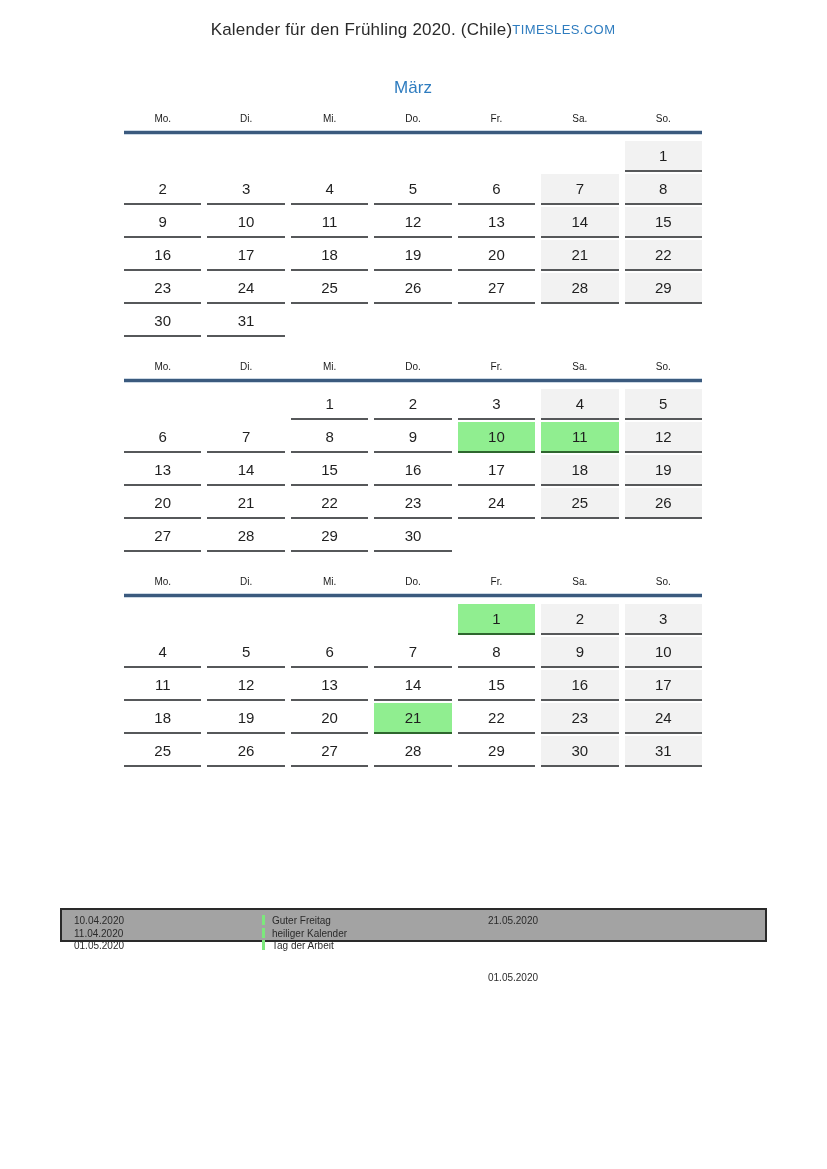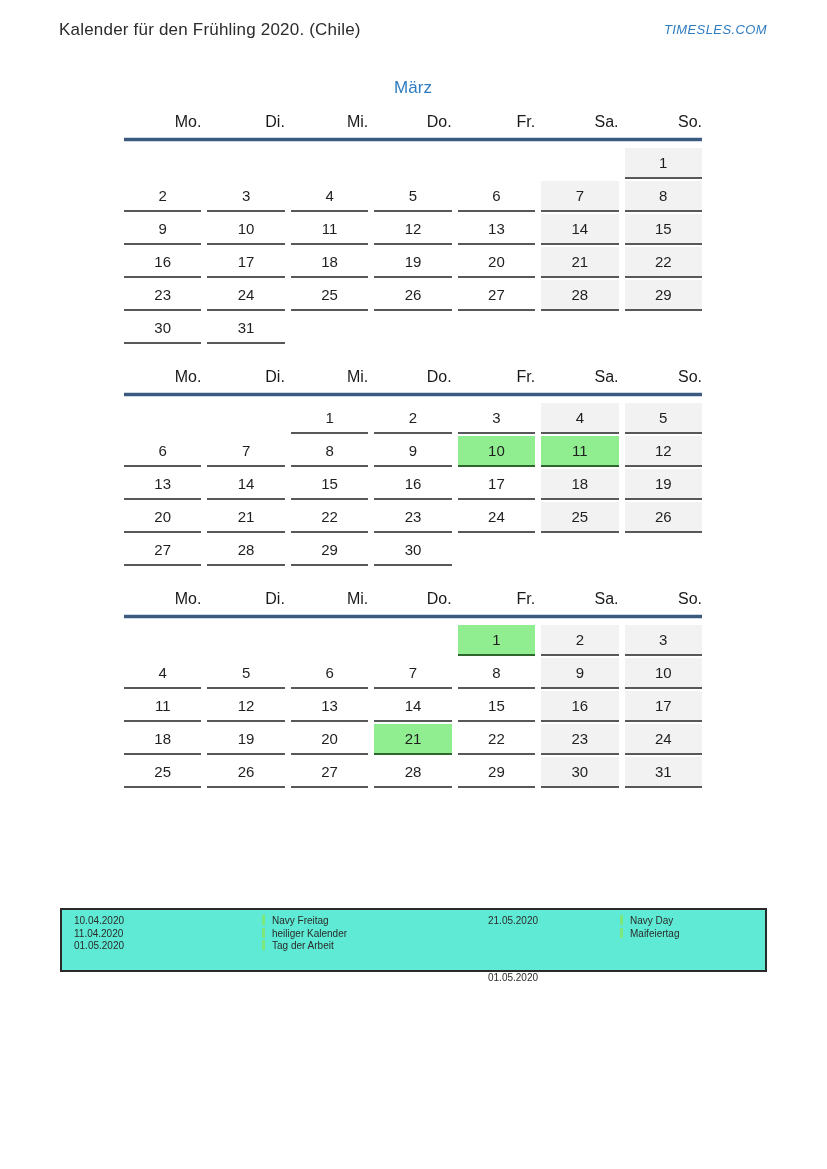--- a/index.html
+++ b/index.html
@@ -18,56 +18,56 @@
     width: 827px; height: 1169px;
     background: #ffffff;
     font-family: "Liberation Sans", "DejaVu Sans", sans-serif;
     color: var(--text);
     position: relative;
     overflow: hidden;
   }
   .page-header {
     position: absolute;
     top: 20px; left: 59px; right: 60px;
-    display: flex; justify-content: space-between; align-items: flex-start;
+    display: flex; justify-content: center; align-items: flex-start;
   }
   .page-title { font-size: 17px; font-weight: 400; color: #2b2b2b; letter-spacing: 0.2px; }
   .site-link {
     font-size: 13px; color: var(--accent); text-decoration: none;
-    letter-spacing: 0.4px; margin-top: 2px; font-style: italic;
+    letter-spacing: 0.4px; margin-top: 2px;
   }
   .calendar { position: absolute; top: 70px; left: 124px; width: 578px; }
   .month { margin-bottom: 24px; }
   .month-title {
     text-align: center; color: var(--accent);
     font-size: 17px; font-weight: 400; margin: 8px 0 15px 0;
   }
   .weekday-row {
     display: grid; grid-template-columns: repeat(7, 1fr);
     column-gap: 6px; margin-bottom: 7px;
   }
-  .weekday { text-align: right; font-size: 16px; color: #1a1a1a; }
+  .weekday { text-align: center; font-size: 10px; color: #1a1a1a; }
   .month-sep {
     height: 3px; background: var(--sep); margin-bottom: 7px;
     box-shadow: 0 1px 0 #ccd8e4, 0 -1px 0 #ccd8e4;
   }
   .week-row {
     display: grid; grid-template-columns: repeat(7, 1fr);
     column-gap: 6px; margin-bottom: 2px;
   }
   .day-cell {
     height: 31px; display: flex; align-items: center; justify-content: center;
     font-size: 15px; border-bottom: 2px solid transparent;
   }
   .day-cell.w { border-bottom-color: var(--cell-border); }
   .day-cell.s { background: var(--weekend-bg); border-bottom-color: var(--cell-border); }
   .day-cell.h { background: var(--holiday-bg); border-bottom-color: var(--holiday-border); }
   .legend-box {
-    position: absolute; left: 60px; top: 908px; width: 707px; height: 64px;
-    border: 2px solid #2a2a2a; background: #5eead4;
+    position: absolute; left: 60px; top: 908px; width: 707px; height: 34px;
+    border: 2px solid #2a2a2a; background: #a3a3a3;
     display: flex; padding: 5px 12px; font-size: 10px; line-height: 12.5px;
   }
   .legend-col { display: flex; flex-direction: column; }
   .legend-col.c-dates1 { width: 188px; }
   .legend-col.c-labels1 { width: 226px; }
   .legend-col.c-dates2 { width: 132px; gap: 44px; }
   .legend-col.c-labels2 { flex: 1; }
   .legend-date { color: #2b2b2b; }
   .legend-label { color: #2b2b2b; white-space: nowrap; }
   .legend-marker {
@@ -267,25 +267,21 @@
     </section>
   </main>
 
 <footer class="legend-box" id="legend-root">
     <div class="legend-col c-dates1">
       <div class="legend-date">10.04.2020</div>
       <div class="legend-date">11.04.2020</div>
       <div class="legend-date">01.05.2020</div>
     </div>
     <div class="legend-col c-labels1">
-      <div class="legend-label-line"><span class="legend-marker"></span><span class="legend-label">Navy Freitag</span></div>
+      <div class="legend-label-line"><span class="legend-marker"></span><span class="legend-label">Guter Freitag</span></div>
       <div class="legend-label-line"><span class="legend-marker"></span><span class="legend-label">heiliger Kalender</span></div>
       <div class="legend-label-line"><span class="legend-marker"></span><span class="legend-label">Tag der Arbeit</span></div>
     </div>
     <div class="legend-col c-dates2">
       <div class="legend-date">21.05.2020</div>
       <div class="legend-date">01.05.2020</div>
     </div>
-    <div class="legend-col c-labels2">
-      <div class="legend-label-line"><span class="legend-marker"></span><span class="legend-label">Navy Day</span></div>
-      <div class="legend-label-line"><span class="legend-marker"></span><span class="legend-label">Maifeiertag</span></div>
-    </div>
   </footer>
 
 </body></html>

